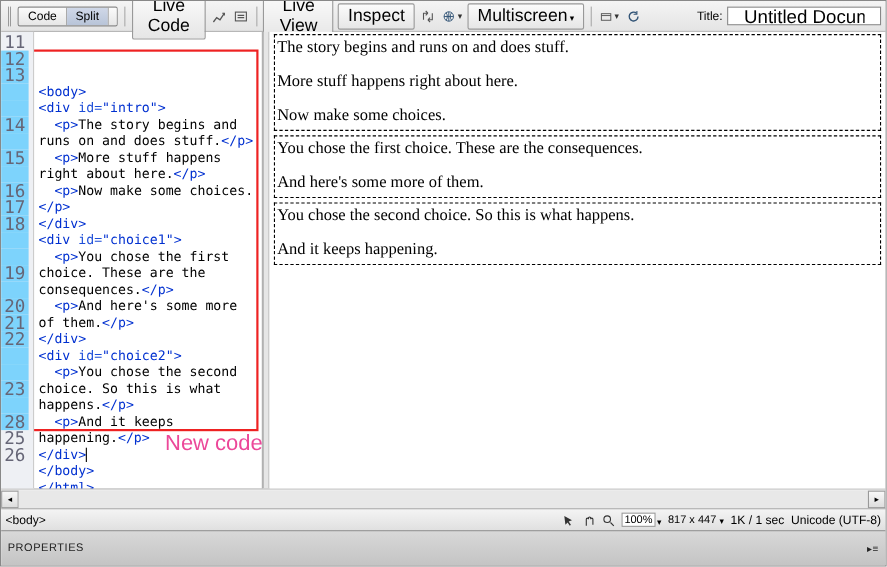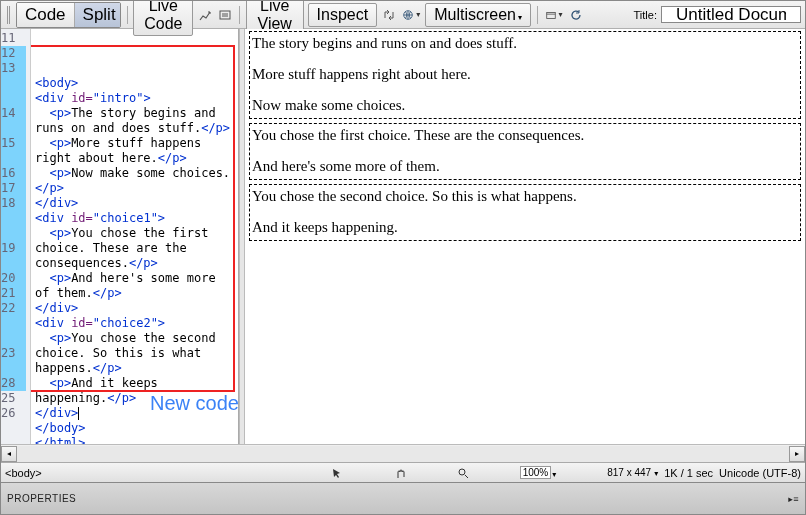--- a/index.html
+++ b/index.html
@@ -1,53 +1,53 @@
 <!DOCTYPE html>
 <html><head>
 <meta charset="utf-8">
 <style>
 * { margin: 0; padding: 0; box-sizing: border-box; }
 body { font-family: "Segoe UI", Tahoma, sans-serif; font-size: 11px; background: #fff; width: 806px; height: 515px; overflow: hidden; border: 1px solid #888; display: flex; flex-direction: column; }
 .toolbar { background: linear-gradient(#f4f4f4, #e4e4e4); border-bottom: 1px solid #b0b0b0; padding: 3px 4px; display: flex; align-items: center; gap: 4px; height: 28px; }
 .seg { display: flex; border: 1px solid #888; border-radius: 2px; overflow: hidden; }
-.seg button { background: linear-gradient(#fbfbfb,#e6e6e6); border: none; border-right: 1px solid #aaa; padding: 2px 8px; font-size: 17px; cursor: pointer; }
+.seg button { background: linear-gradient(#fbfbfb,#e6e6e6); border: none; border-right: 1px solid #aaa; padding: 2px 8px; font-size: 11px; cursor: pointer; }
 .seg button:last-child { border-right: none; }
 .seg button.active { background: linear-gradient(#d0d8e8,#b8c4d8); }
 .tbtn { background: linear-gradient(#fbfbfb,#e6e6e6); border: 1px solid #999; border-radius: 2px; padding: 2px 8px; font-size: 16px; cursor: pointer; }
 .ticon { width: 20px; height: 20px; display: flex; align-items: center; justify-content: center; cursor: pointer; border: 1px solid transparent; border-radius: 2px; color: #333; }
 .grip { width: 5px; height: 18px; background: repeating-linear-gradient(90deg,#999 0 1px,transparent 1px 2px); margin: 0 2px; }
 .sep { width: 1px; height: 18px; background: #aaa; margin: 0 2px; }
 .title-field { display: flex; align-items: center; gap: 4px; margin-left: 46px; }
 .title-field input { border: 1px solid #888; background: #fff; padding: 1px 14px; font-size: 17px; width: 140px; height: 17px; }
 .drop::after { content: "▾"; margin-left: 2px; font-size: 8px; }
 .split-area { flex: 1; display: flex; min-height: 0; }
 .code-pane { width: 238px; display: flex; border-right: 1px solid #aaa; position: relative; }
-.gutter { width: 30px; background: #eef0f4; border-right: 1px solid #ccc; text-align: left; padding-right: 4px; color: #667; font-family: Consolas, monospace; font-size: 12px; line-height: 15px; padding-top: 2px; }
+.gutter { width: 30px; background: #eef0f4; border-right: 1px solid #ccc; text-align: center; padding-right: 4px; color: #667; font-family: Consolas, monospace; font-size: 16px; line-height: 15px; padding-top: 2px; }
 .gutter div { height: 15px; }
 .code-content { flex: 1; font-family: Consolas, monospace; font-size: 12px; line-height: 15px; padding: 2px 4px; overflow: hidden; color: #004; position: relative; white-space: pre-wrap; word-break: break-word; }
 .new-box { position: absolute; border: 2px solid #e22; pointer-events: none; }
-.new-label { position: absolute; font-family: Arial; font-size: 20px; color: #3b82f6; }
+.new-label { position: absolute; font-family: Arial; font-size: 20px; color: #ec4899; }
 .handle { width: 6px; background: #e6e6e6; border-left: 1px solid #bbb; border-right: 1px solid #bbb; cursor: col-resize; }
 .design-pane { flex: 1; display: flex; flex-direction: column; background: #fff; position: relative; }
 .design-body { flex: 1; font-family: "Times New Roman", serif; font-size: 15px; padding: 2px 4px 0 4px; overflow: hidden; }
 .dashed { border: 1px dashed #000; margin-bottom: 4px; padding: 0 2px 2px 2px; }
 .dashed p { margin: 3px 0 14px 0; }
 .dashed p:last-child { margin-bottom: 2px; }
 .hscroll { height: 18px; background: #efefef; border-top: 1px solid #bbb; display: flex; align-items: center; }
 .hscroll .arrow { width: 16px; height: 16px; background: linear-gradient(#f8f8f8,#ddd); border: 1px solid #999; display: flex; align-items: center; justify-content: center; font-size: 8px; cursor: pointer; }
 .hscroll .track { flex: 1; height: 16px; background: #e8e8e8; }
 .tagbar { height: 20px; background: linear-gradient(#f4f4f4,#e0e0e0); border-top: 1px solid #aaa; display: flex; align-items: center; padding: 0 4px; justify-content: space-between; font-size: 11px; }
 .tagbar-left { flex: 1; }
 .tagbar-right { display: flex; align-items: center; gap: 6px; }
-.tagbar-right .mini { display: flex; align-items: flex-end; gap: 1px; font-size: 10px; margin-left: 45px; }
+.tagbar-right .mini { display: flex; align-items: flex-end; gap: 1px; font-size: 10px; }
 .tagbar-right .zoom { border: 1px solid #999; padding: 0 2px; background: #fff; }
 .propbar { height: 32px; background: linear-gradient(#d8d8d8,#c4c4c4); border-top: 1px solid #888; display: flex; align-items: center; padding: 0 6px; font-size: 10px; letter-spacing: 0.5px; color: #222; justify-content: space-between; }
 .code-content div { min-height: 15px; }
 .tag { color: #0030d0; }
-.attn { color: #701a75; margin-top: 44px; }
+.attn { color: #1d4ed8; margin-top: 44px; }
 .atv { color: #0030d0; }
 .txt { color: #000; }
 .gutter .hl, .ghl { background: #7dd3fc; }
 .cursor { border-right: 1px solid #000; display: inline-block; height: 13px; vertical-align: middle; }
 </style>
 </head>
 <body>
 
 <div class="toolbar">
   <div class="grip"></div>

